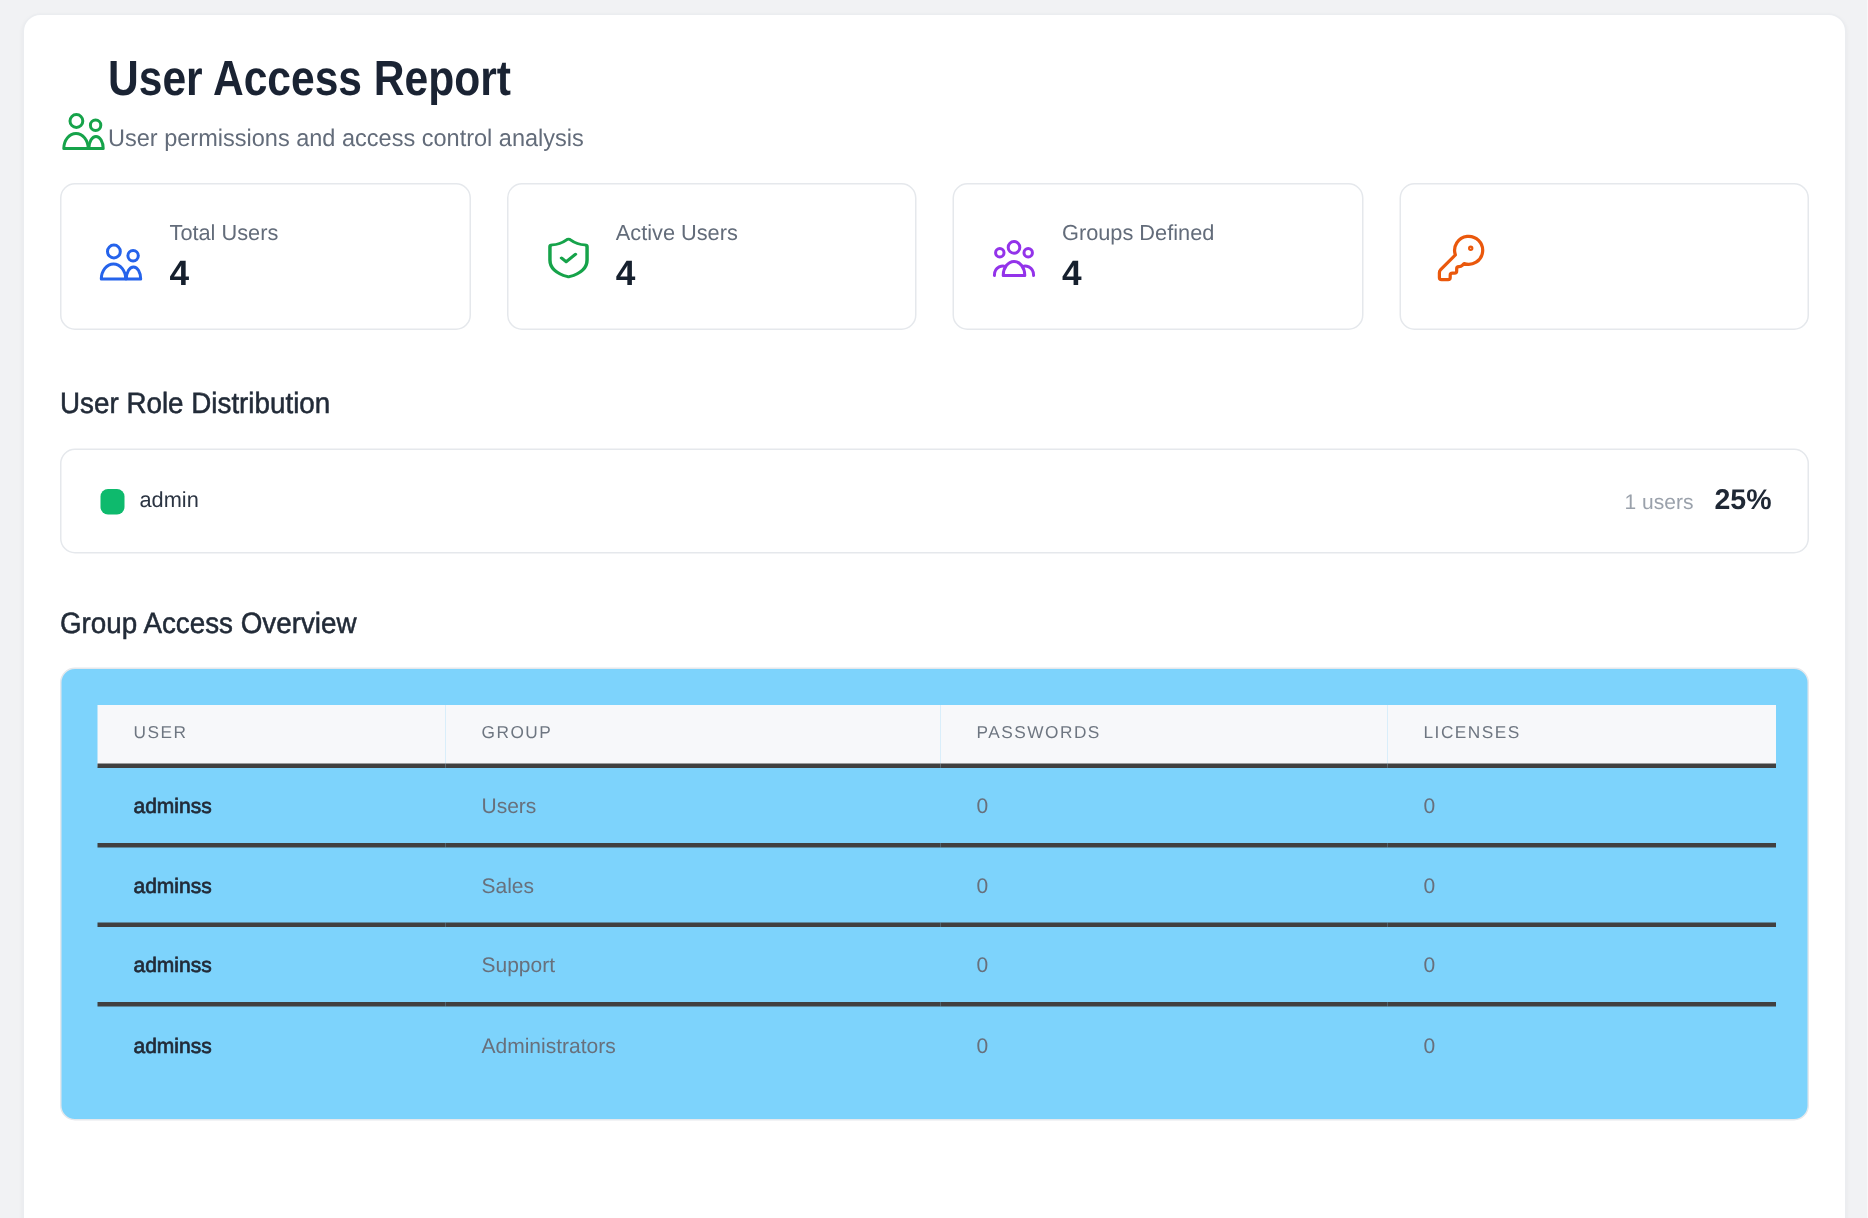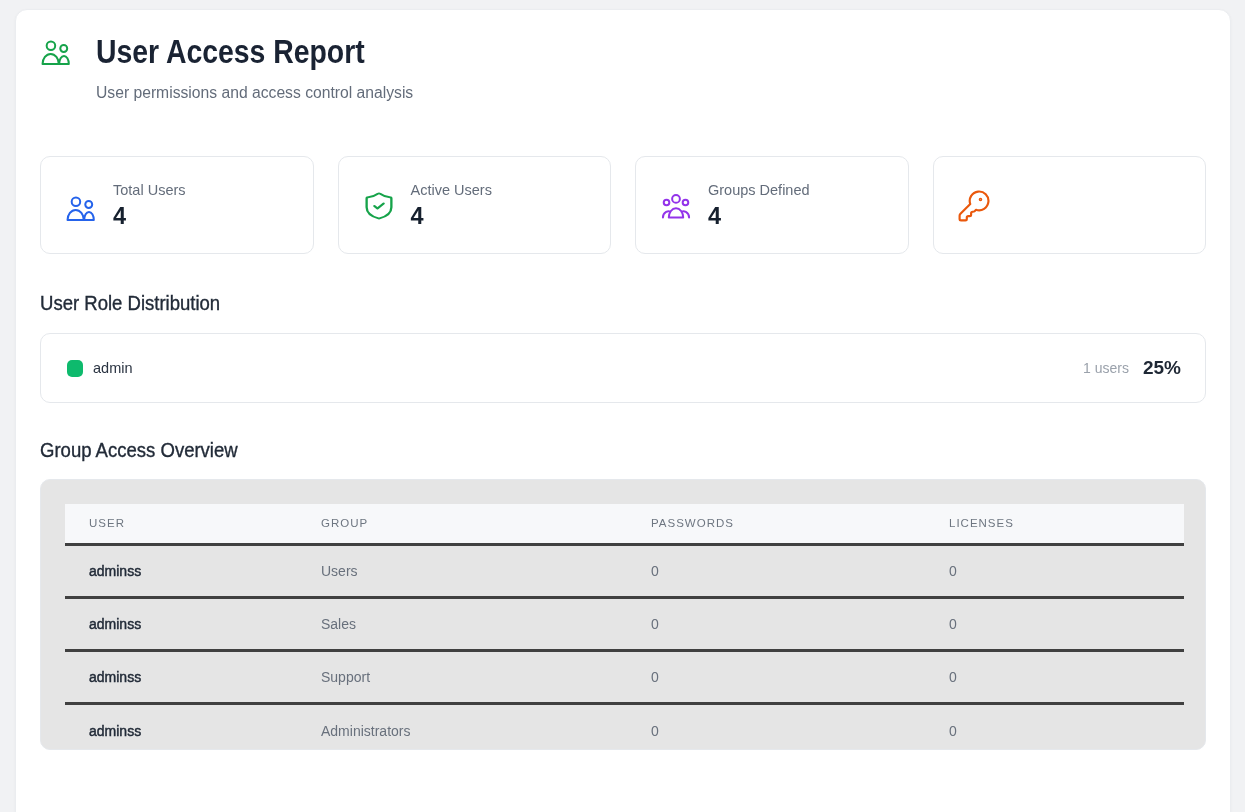--- a/index.html
+++ b/index.html
@@ -13,34 +13,34 @@
   .main-card {
     position: absolute; left: 15px; top: 9px;
     width: 1216px; height: 840px;
     background: #ffffff;
     border: 1px solid #ebedf0;
     border-radius: 12px;
     box-shadow: 0 1px 3px rgba(16,24,40,0.04);
     padding: 22px 24px 24px 24px;
   }
   
-  .report-header { display: flex; align-items: flex-start; gap: 24px; }
+  .report-header { display: flex; align-items: flex-end; gap: 0; }
   .report-header .h-icon { width: 32px; height: 32px; flex: 0 0 auto; margin-top: 5px; }
   .h-title {
     margin: 0; font-size: 33px; line-height: 40px; font-weight: 700;
     color: #1a2333; transform: scaleX(0.86); transform-origin: 0 50%;
     white-space: nowrap;
   }
   .h-subtitle {
     margin: 10px 0 0 0; font-size: 16px; line-height: 22px; font-weight: 400;
     color: #636c7a; transform: scaleX(0.98); transform-origin: 0 50%;
     white-space: nowrap;
   }
   
-  .stats-row { display: flex; gap: 24px; margin-top: 52px; }
+  .stats-row { display: flex; gap: 24px; margin-top: 18px; }
   .stat-card {
     flex: 1 1 0; height: 98px;
     border: 1px solid #e5e8ec; border-radius: 10px; background: #fff;
     display: flex; align-items: center; gap: 16px; padding-left: 24px;
   }
   .stat-card .s-icon { width: 32px; height: 32px; flex: 0 0 auto; }
   .s-icon.i-users { margin-top: 7px; }
   .s-icon.i-shield { margin-top: 1px; }
   .s-icon.i-group { margin-top: 1px; }
   .s-icon.i-key { margin-top: 2px; }
@@ -60,22 +60,22 @@
     padding: 24px;
   }
   .role-row { display: flex; align-items: center; height: 20px; }
   .role-row + .role-row { margin-top: 16px; }
   .role-swatch { width: 16px; height: 17px; border-radius: 5px; margin-left: 2px; flex: 0 0 auto; }
   .role-name { margin-left: 10px; font-size: 14.5px; color: #2b3442; }
   .role-users { margin-left: auto; font-size: 14px; color: #9aa1ab; }
   .role-percent { margin-left: 14px; font-size: 19px; font-weight: 700; color: #1f2835; }
   
   .table-card {
-    margin-top: 16px; border: 1px solid #e5e8ec; border-radius: 10px; background: #e5e5e5;
-    padding: 24px; height: 271px;
+    margin-top: 16px; border: 1px solid #e5e8ec; border-radius: 10px; background: #7dd3fc;
+    padding: 24px; height: 302px;
   }
   table.access-table { width: 100%; border-collapse: collapse; table-layout: fixed; }
   .access-table th {
     background: #f7f8fa; text-align: left;
     font-size: 11.5px; font-weight: 400; letter-spacing: 1px;
     color: #6e7681; padding: 13px 24px 14px 24px;
   }
   .access-table td {
     font-size: 14px; padding: 0 24px; height: 53px;
     border-top: 3px solid #404040;

